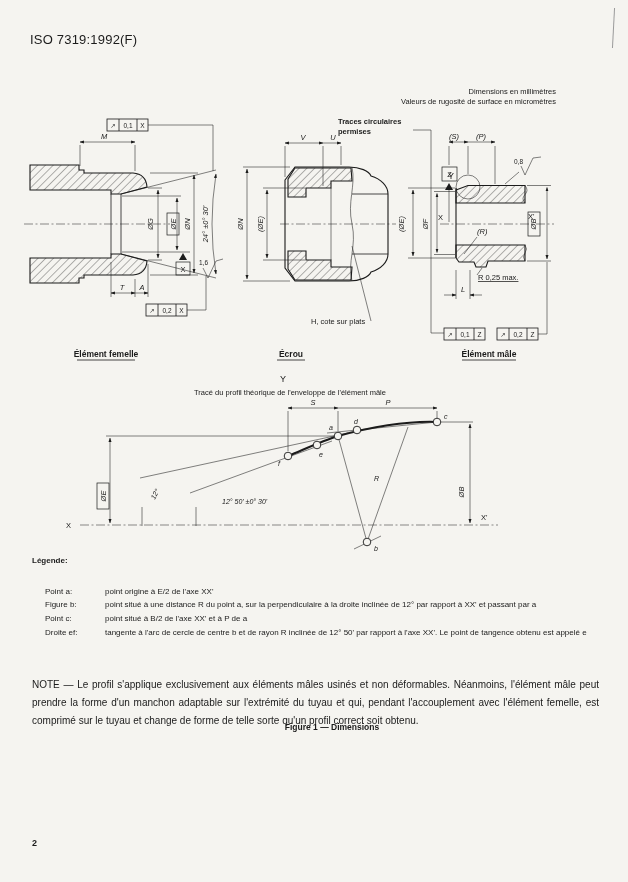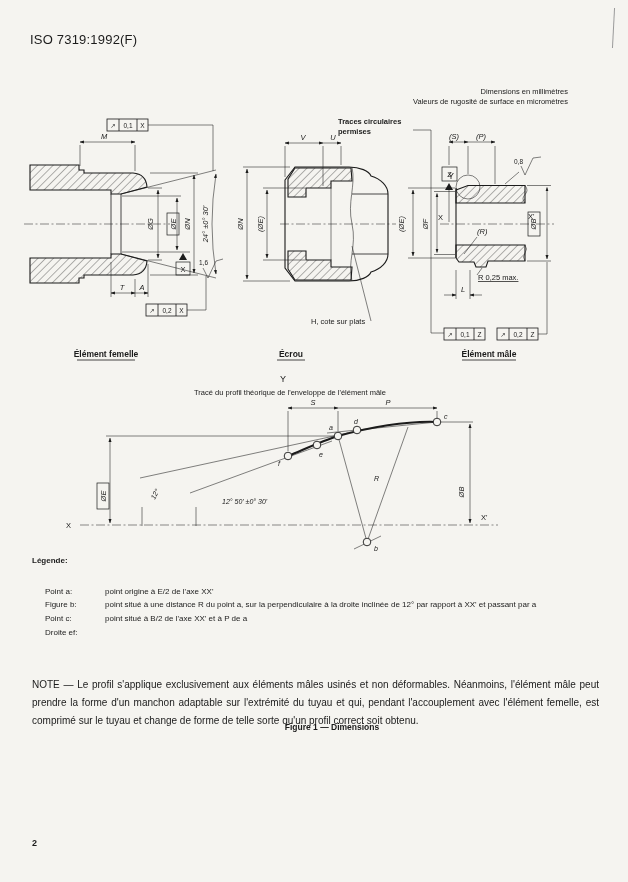--- a/index.html
+++ b/index.html
@@ -1,20 +1,20 @@
 <!DOCTYPE html>
 <html><head>
 <meta charset="utf-8">
 <style>
   html,body{margin:0;padding:0;}
   body{width:628px;height:882px;background:#f5f4f0;position:relative;
        font-family:"Liberation Sans",sans-serif;color:#1b1b1b;overflow:hidden;}
   .abs{position:absolute;}
   #doc-header{left:30px;top:32px;font-size:13px;font-weight:normal;letter-spacing:.2px;}
-  #units-note{right:60px;top:87px;text-align:right;font-size:7.5px;line-height:10px;color:#222;}
+  #units-note{right:72px;top:87px;text-align:right;font-size:7.5px;line-height:10px;color:#222;}
   #scan-mark{right:14px;top:8px;width:1px;height:40px;background:#9a9a9a;transform:rotate(3deg);}
   svg{position:absolute;left:0;top:0;}
   .ol{fill:none;stroke:#1b1b1b;stroke-width:1.1;stroke-linejoin:miter;}
   .hat{fill:url(#h);stroke:#1b1b1b;stroke-width:1.1;stroke-linejoin:miter;}
   .tl{fill:none;stroke:#1b1b1b;stroke-width:.55;}
   .th{fill:none;stroke:#1b1b1b;stroke-width:.8;}
   .cl{fill:none;stroke:#1b1b1b;stroke-width:.5;stroke-dasharray:9 2.5 2 2.5;}
   .crv{fill:none;stroke:#1b1b1b;stroke-width:2;}
   text{fill:#1b1b1b;font-family:"Liberation Sans",sans-serif;}
   .dim{font-size:7.5px;font-style:italic;}
@@ -315,20 +315,21 @@
   <div class="lrow">
     <div class="lterm">Figure b:</div>
     <div class="ldesc">point situé à une distance R du point a, sur la perpendiculaire à la droite inclinée de 12° par rapport à XX' et passant par a</div>
   </div>
   <div class="lrow">
     <div class="lterm">Point c:</div>
     <div class="ldesc">point situé à B/2 de l'axe XX' et à P de a</div>
   </div>
   <div class="lrow">
     <div class="lterm">Droite ef:</div>
+    <div class="ldesc">tangente à l'arc de cercle de centre b et de rayon R inclinée de 12° 50' par rapport à l'axe XX'. Le point de tangence obtenu est appelé e</div>
   </div>
 </div>
 
 <div class="abs" id="note-block">NOTE — Le profil s'applique exclusivement aux éléments mâles usinés et non déformables. Néanmoins, l'élément mâle peut prendre la forme d'un manchon adaptable sur l'extrémité du tuyau et qui, pendant l'accouplement avec l'élément femelle, est comprimé sur le tuyau et change de forme de telle sorte qu'un profil correct soit obtenu.</div>
 
 <div class="abs" id="figure-caption">Figure 1 — Dimensions</div>
 
 <div class="abs" id="page-number">2</div>
 
 </body></html>

